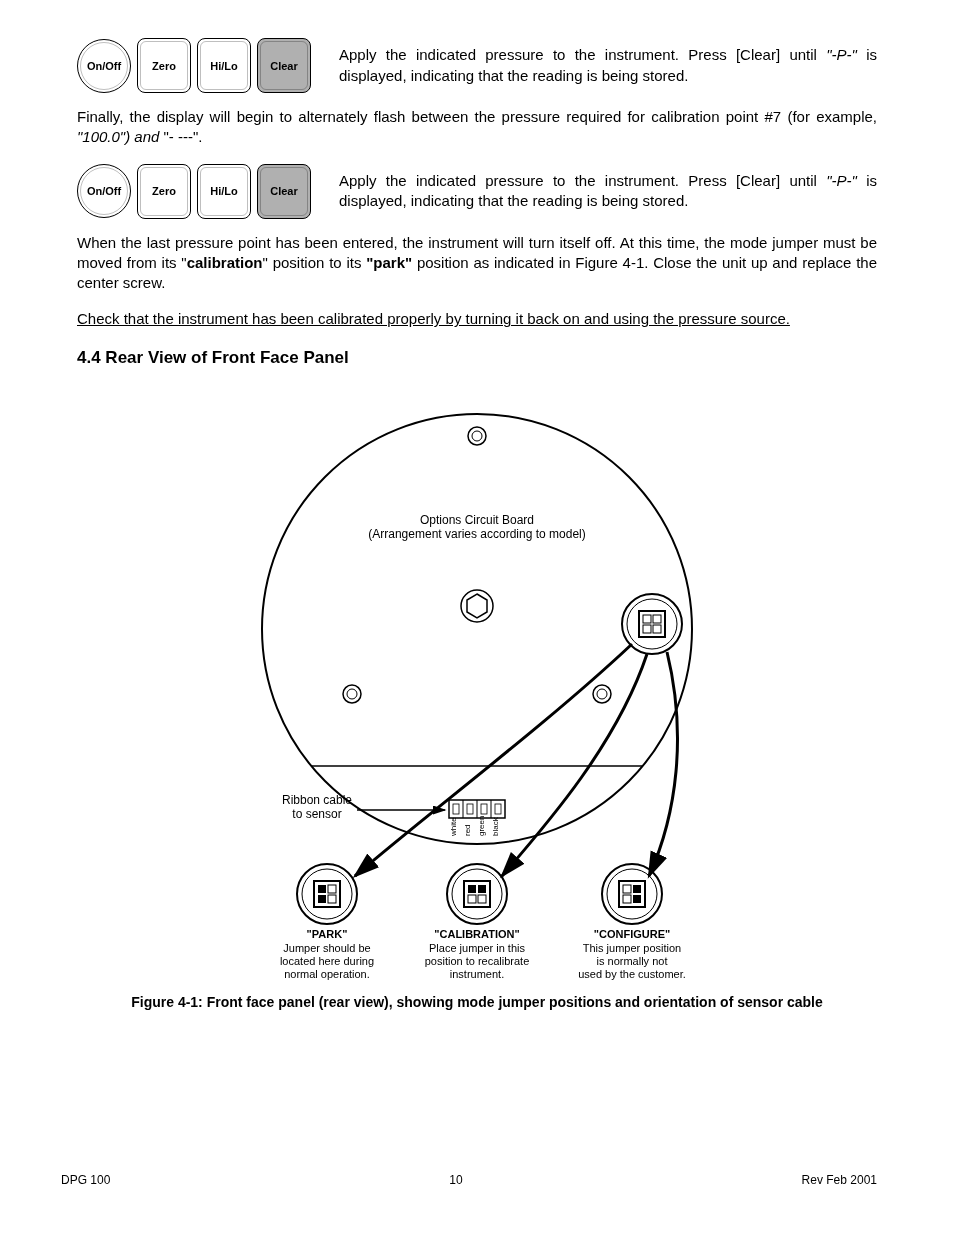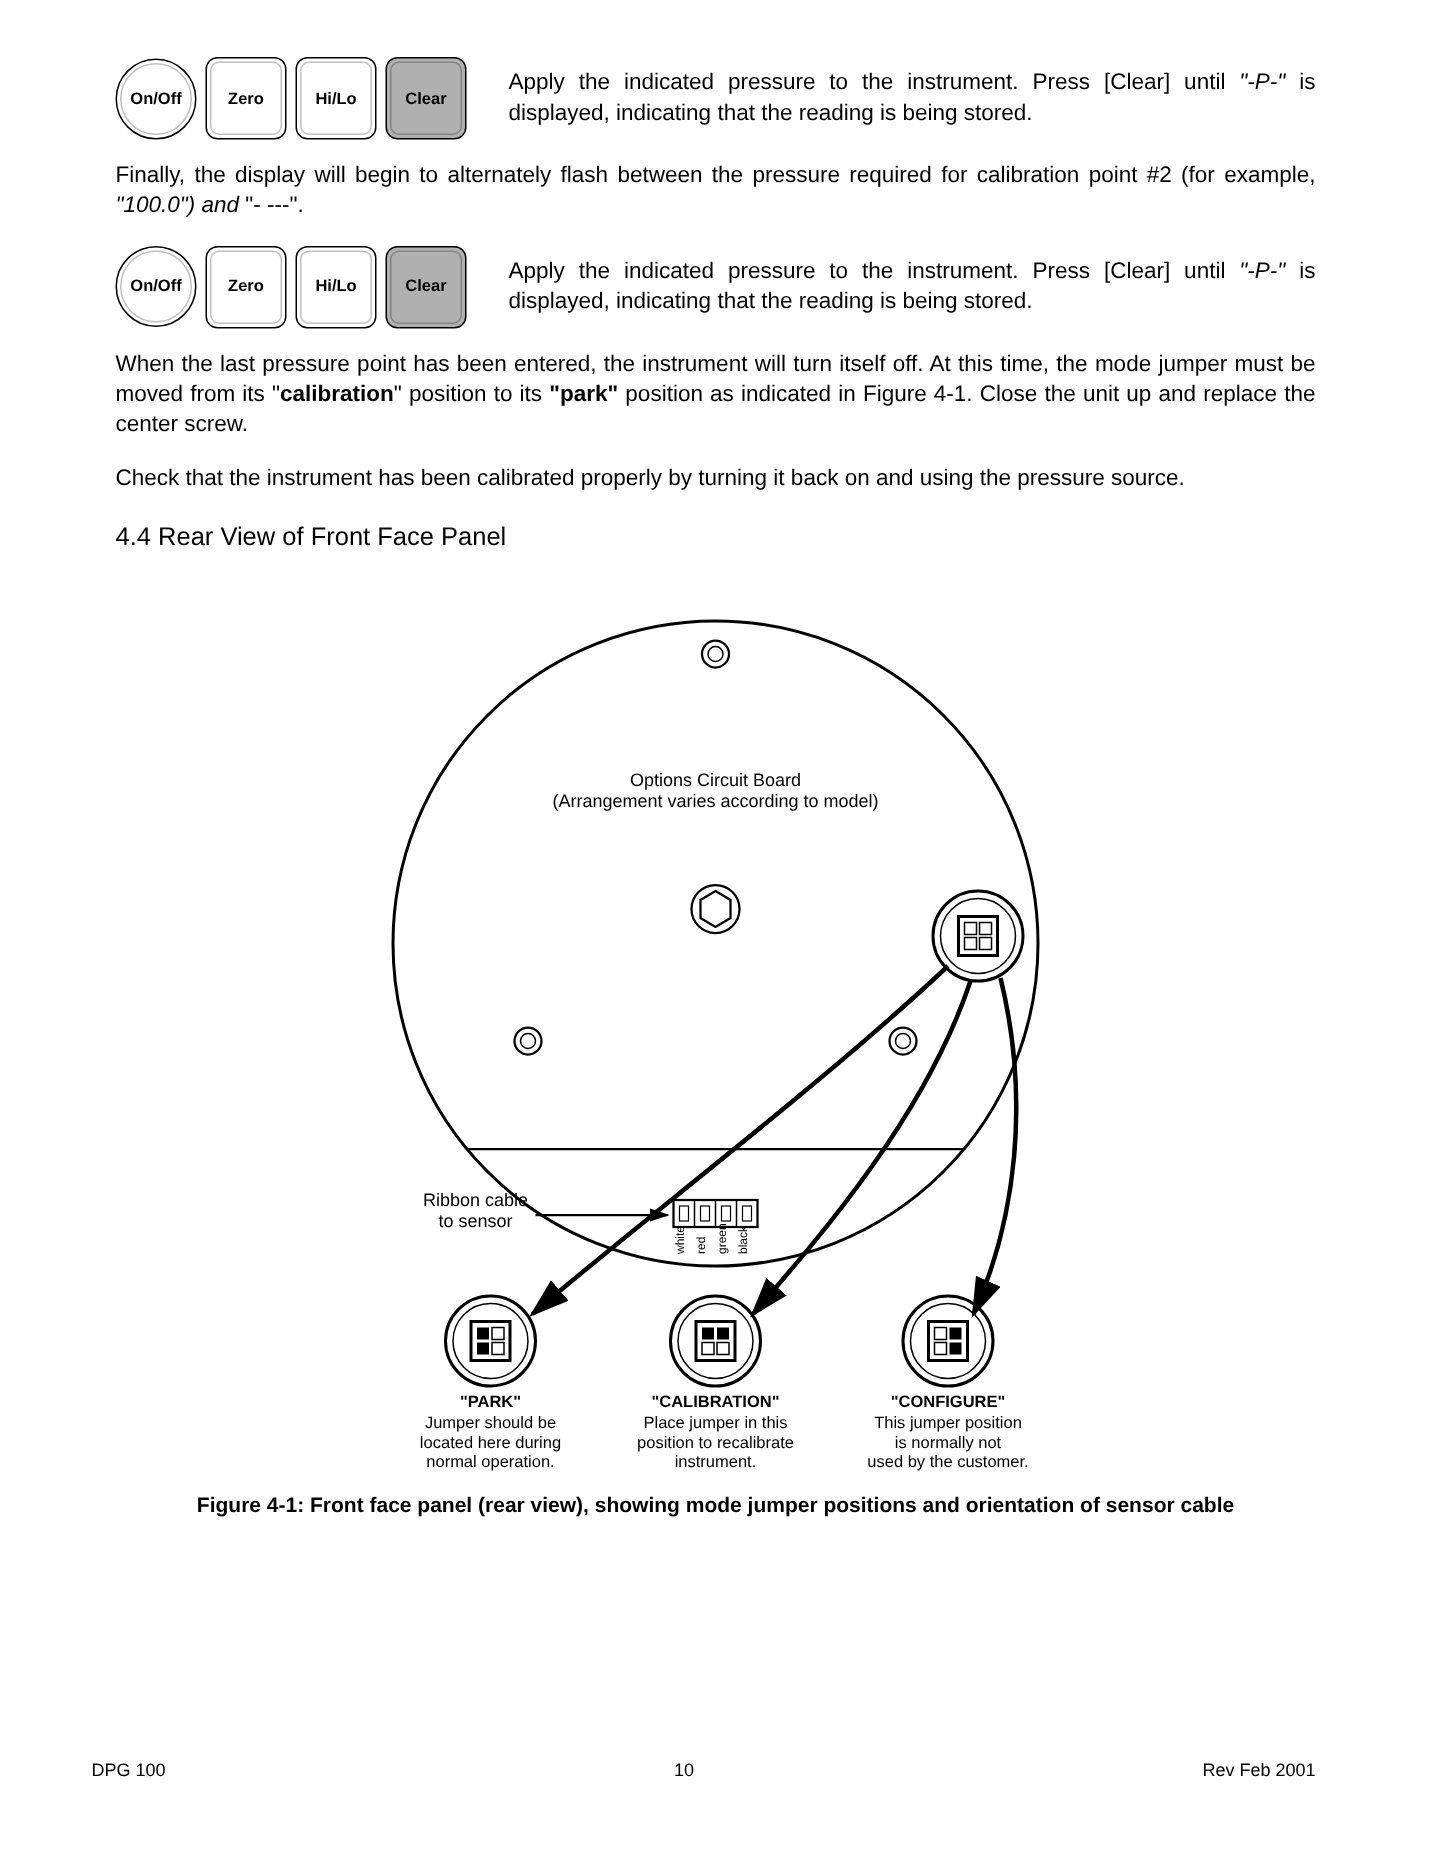--- a/index.html
+++ b/index.html
@@ -75,24 +75,24 @@
     font-size: 15px;
     line-height: 1.35;
     text-align: justify;
   }
   .para {
     font-size: 15px;
     line-height: 1.35;
     text-align: justify;
     margin: 12px 0 16px 0;
   }
-  .para.tight { margin-top: 8px; }
+  .para.tight { margin-top: 8px; text-decoration: underline; }
   .section-heading {
     font-size: 17px;
-    font-weight: normal;
+    font-weight: bold;
     margin: 18px 0 8px 0;
   }
   .fig-wrap {
     width: 100%;
     margin-top: -2px;
   }
   .fig-caption {
     font-size: 14px;
     font-weight: bold;
     text-align: center;
@@ -130,21 +130,21 @@
       <div class="btn-shaded">
           <span>Clear</span>
         </div>
     </div>
     <div class="sidetext">
       <span>Apply the indicated pressure to the instrument. Press [Clear] until </span><i class="emph">"-P-"</i><span> is displayed, indicating that the reading is being stored.</span>
     </div>
   </div>
 
   <div class="para">
-    <span>Finally, the display will begin to alternately flash between the pressure required for calibration point #2 (for example, </span><i class="emph">"100.0") and </i><span> "- ---".</span>
+    <span>Finally, the display will begin to alternately flash between the pressure required for calibration point #7 (for example, </span><i class="emph">"100.0") and </i><span> "- ---".</span>
   </div>
 
   <div class="row">
     <div class="buttons">
       <div class="btn-round">
           <span>On/Off</span>
         </div>
       <div class="btn-rect">
           <span>Zero</span>
         </div>

